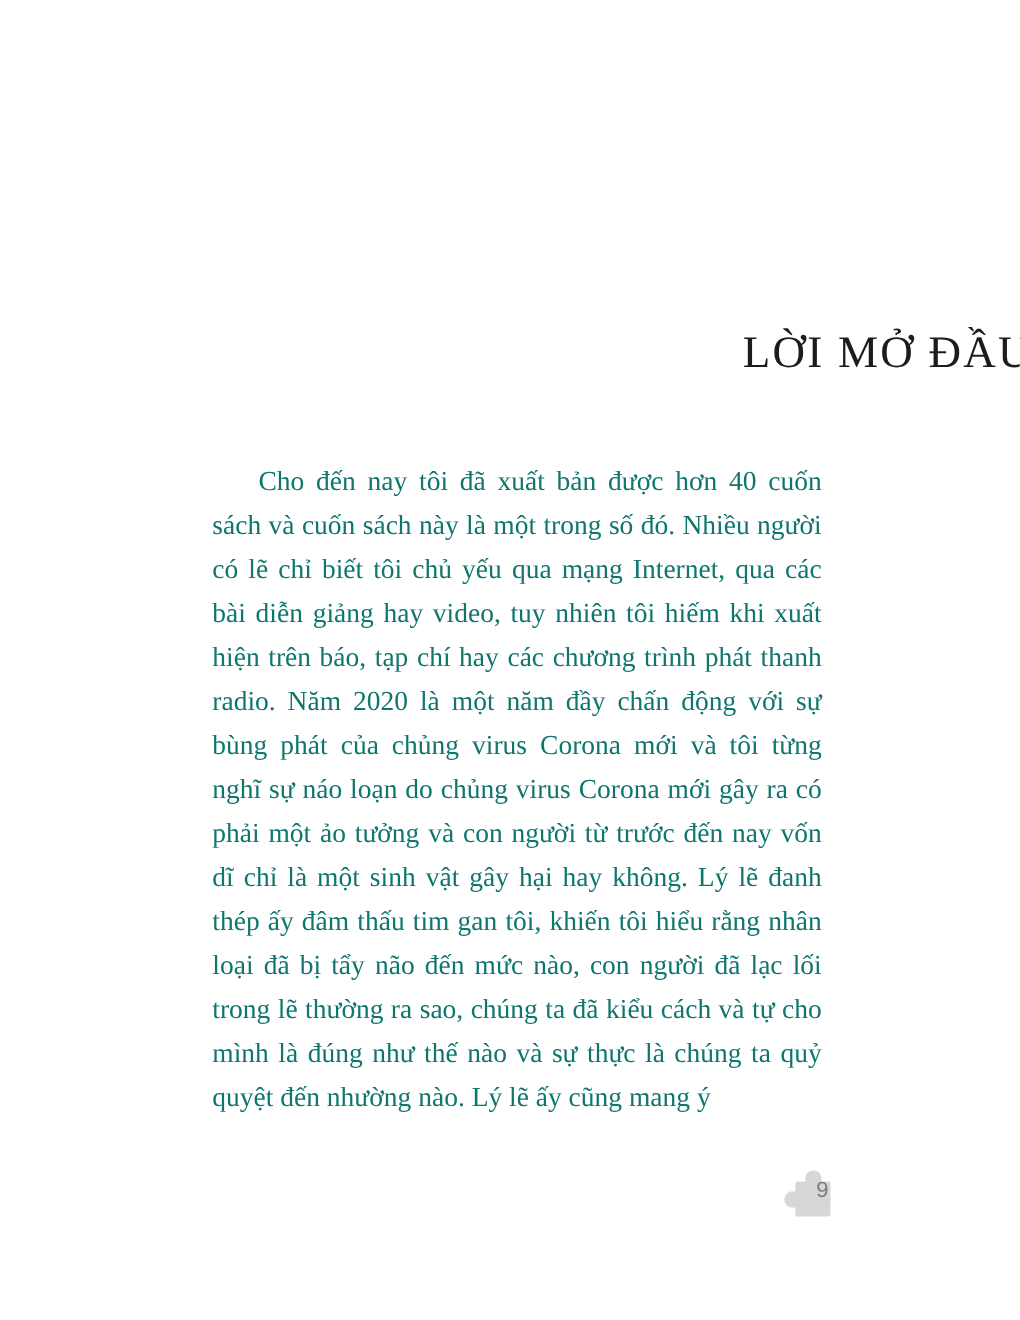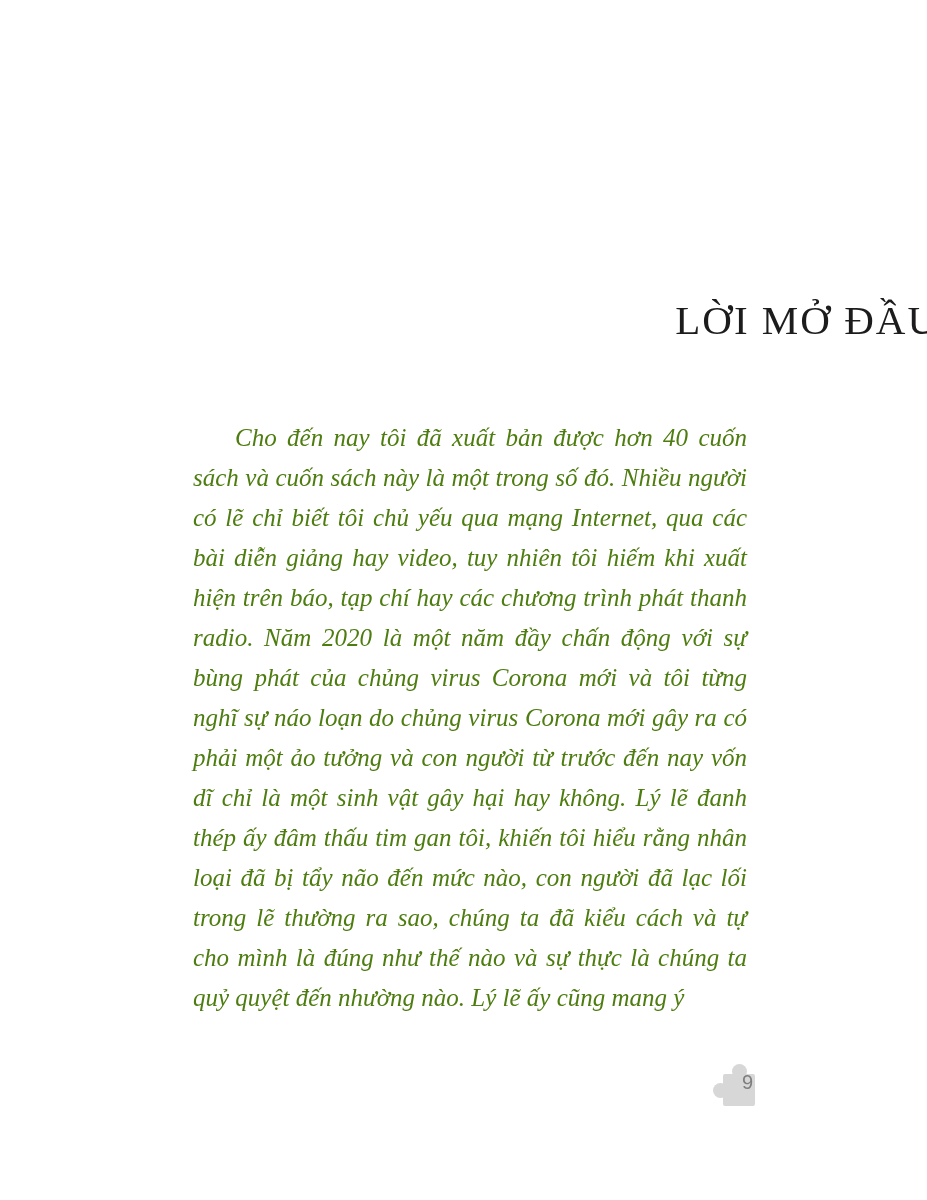--- a/index.html
+++ b/index.html
@@ -38,23 +38,22 @@
   .body-text {
     position: absolute;
     top: 418px;
     left: 193px;
     width: 554px;
     margin: 0;
     font-size: 25px;
     line-height: 40px;
     text-align: justify;
     text-indent: 42px;
-    color: #4d7c0f;
+    color: #0f766e;
     font-family: "Liberation Serif", serif;
-    font-style: italic;
   }
   .page-footer {
     position: absolute;
     left: 712px;
     top: 1058px;
     width: 64px;
     height: 58px;
   }
   .puzzle-icon {
     position: absolute;

